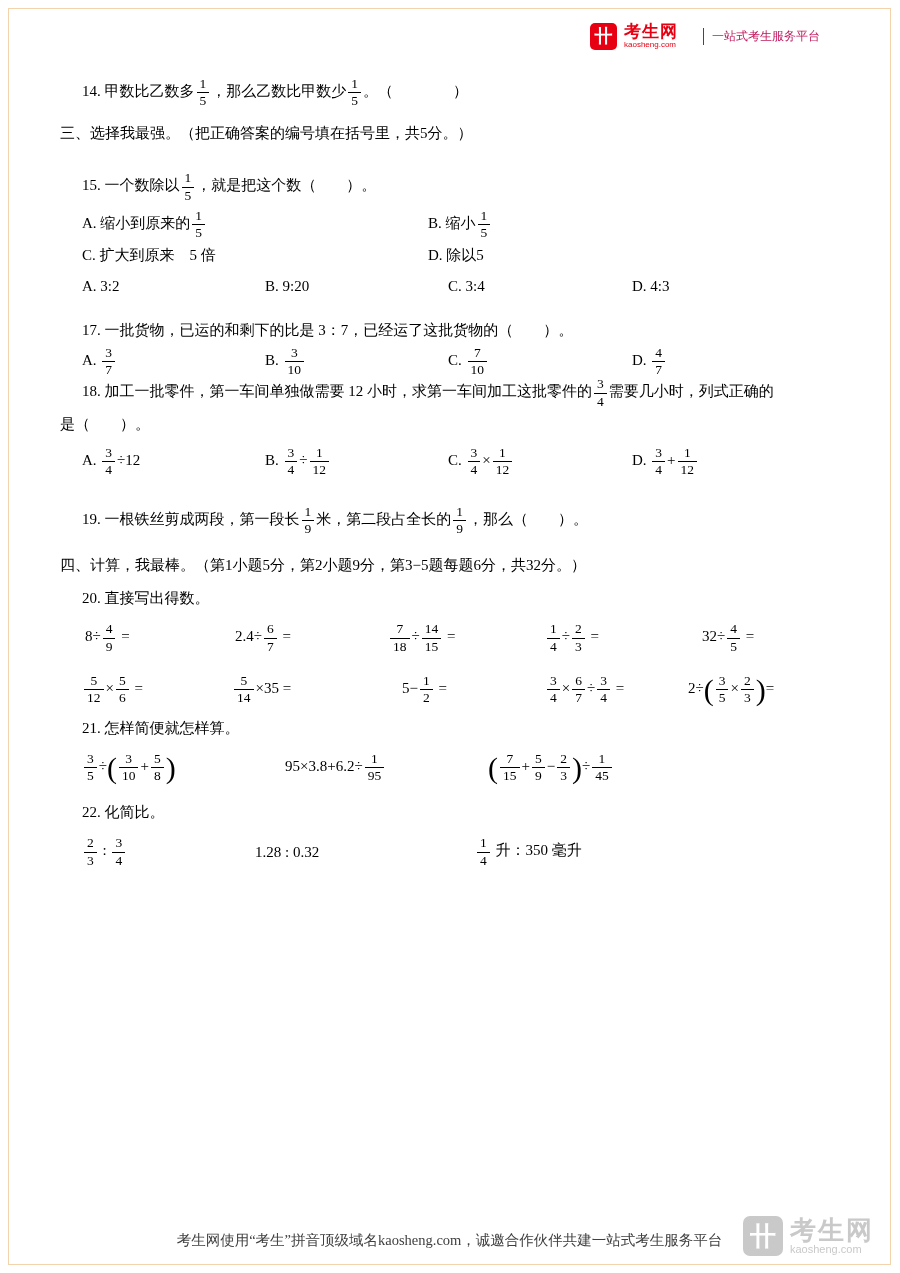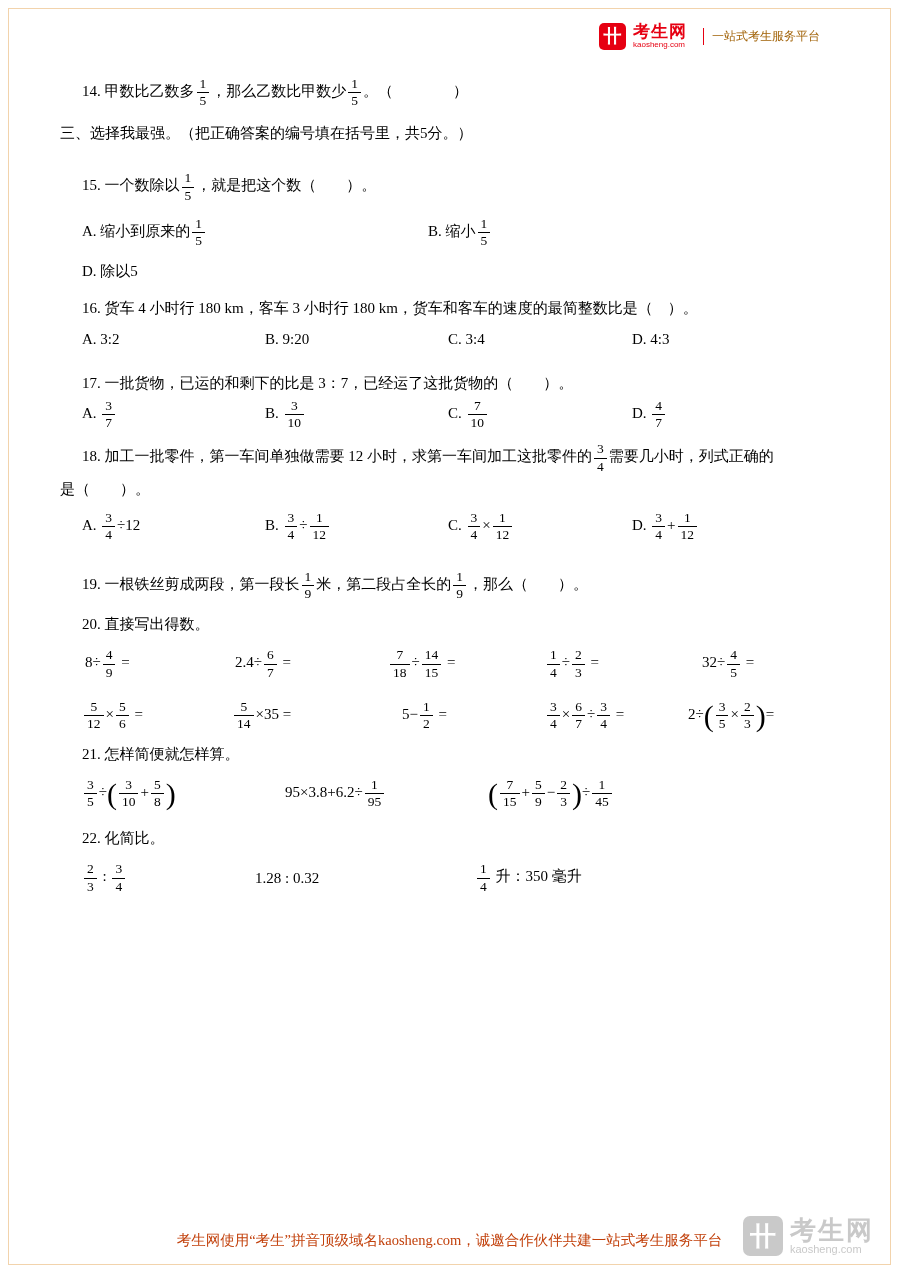--- a/index.html
+++ b/index.html
@@ -18,34 +18,34 @@
   .header { display:flex; justify-content:flex-end; padding-right:42px; height:42px; align-items:center; }
   .logo { display:flex; align-items:center; gap:7px; }
   .logo-mark {
     width:27px; height:27px; background:#e60012; color:#fff; border-radius:5px;
     display:inline-flex; align-items:center; justify-content:center;
     font-size:18px; font-weight:bold; font-family:"Liberation Sans",sans-serif;
   }
   .logo-col { display:inline-flex; flex-direction:column; line-height:1.05; }
   .logo-name { color:#e60012; font-weight:bold; font-size:17px; letter-spacing:1px; }
   .logo-domain { color:#e60012; font-size:8px; font-family:"Liberation Sans",sans-serif; }
-  .logo-tagline { color:#a16207; font-size:12px; border-left:1px solid #e60012; padding-left:8px; margin-left:9px; }
+  .logo-tagline { color:#be185d; font-size:12px; border-left:1px solid #e60012; padding-left:8px; margin-left:18px; }
   
   .q { margin:14px 0 0 22px; white-space:nowrap; }
   .q.cont { margin-left:0; }
   .sec { font-size:15px; font-weight:normal; margin-top:16px; white-space:nowrap; }
-  .opts { display:grid; align-items:center; padding-left:22px; margin-top:14px; white-space:nowrap; }
+  .opts { display:grid; align-items:center; padding-left:22px; margin-top:6px; white-space:nowrap; }
   
   .frac { display:inline-flex; flex-direction:column; align-items:center; vertical-align:middle; margin:0 2px; line-height:1.05; }
   .fnum,.fden { font-size:13.5px; padding:0 3px; }
   .fbar { align-self:stretch; height:1px; background:#000; margin:1px 0; }
   .bigp { font-size:30px; line-height:1; vertical-align:middle; font-weight:400; }
   
   .footer-text {
-    position:absolute; left:0; right:0; bottom:14px; text-align:center; font-size:14.5px; color:#c2410c;
+    position:absolute; left:0; right:0; bottom:14px; text-align:center; font-size:14.5px; color:#404040;
   }
   .watermark { position:absolute; right:16px; bottom:8px; display:flex; align-items:center; gap:7px; }
   .wm-mark {
     width:40px; height:40px; background:#c9c9c9; color:#fff; border-radius:7px;
     display:inline-flex; align-items:center; justify-content:center;
     font-size:26px; font-weight:bold; font-family:"Liberation Sans",sans-serif;
   }
   .wm-col { display:inline-flex; flex-direction:column; line-height:1.05; }
   .wm-name { color:#c9c9c9; font-weight:bold; font-size:26px; letter-spacing:2px; }
   .wm-domain { color:#c9c9c9; font-size:11px; font-family:"Liberation Sans",sans-serif; }
@@ -89,24 +89,24 @@
           <span class="fbar"></span>
           <span class="fden">5</span>
         </span></span>
     <span><span>B. 缩小</span><span class="frac">
           <span class="fnum">1</span>
           <span class="fbar"></span>
           <span class="fden">5</span>
         </span></span>
   </div>
   <div class="opts" style="grid-template-columns:346px 1fr">
+    <span><span>C. 扩大到原来　5 倍</span></span>
     <span><span>D. 除以5</span></span>
   </div>
 
-  <p class="q" style="margin-top:18px"><span>16. 货车 4 小时行 180 km，客车 3 小时行 180 km，货车和客车的速度的最简整数比是（　）。</span></p>
   <div class="opts" style="grid-template-columns:183px 183px 184px 1fr;margin-top:13px">
     <span><span>A. 3:2</span></span>
     <span><span>B. 9:20</span></span>
     <span><span>C. 3:4</span></span>
     <span><span>D. 4:3</span></span>
   </div>
 
   <p class="q" style="margin-top:26px"><span>17. 一批货物，已运的和剩下的比是 3：7，已经运了这批货物的（　　）。</span></p>
   <div class="opts" style="grid-template-columns:183px 183px 184px 1fr;margin-top:6px">
     <span><span>A. </span><span class="frac">
@@ -124,21 +124,21 @@
           <span class="fbar"></span>
           <span class="fden">10</span>
         </span></span>
     <span><span>D. </span><span class="frac">
           <span class="fnum">4</span>
           <span class="fbar"></span>
           <span class="fden">7</span>
         </span></span>
   </div>
 
-  <p class="q" style="margin-top:12px"><span>18. 加工一批零件，第一车间单独做需要 12 小时，求第一车间加工这批零件的</span><span class="frac">
+  <p class="q" style="margin-top:0"><span>18. 加工一批零件，第一车间单独做需要 12 小时，求第一车间加工这批零件的</span><span class="frac">
         <span class="fnum">3</span>
         <span class="fbar"></span>
         <span class="fden">4</span>
       </span><span>需要几小时，列式正确的</span></p>
   <p class="q cont" style="margin-top:6px"><span>是（　　）。</span></p>
   <div class="opts" style="grid-template-columns:183px 183px 184px 1fr;margin-top:12px">
     <span><span>A. </span><span class="frac">
           <span class="fnum">3</span>
           <span class="fbar"></span>
           <span class="fden">4</span>
@@ -175,20 +175,21 @@
   <p class="q" style="margin-top:28px"><span>19. 一根铁丝剪成两段，第一段长</span><span class="frac">
         <span class="fnum">1</span>
         <span class="fbar"></span>
         <span class="fden">9</span>
       </span><span>米，第二段占全长的</span><span class="frac">
         <span class="fnum">1</span>
         <span class="fbar"></span>
         <span class="fden">9</span>
       </span><span>，那么（　　）。</span></p>
 
+  <h3 class="sec" style="margin-top:20px">四、计算，我最棒。（第1小题5分，第2小题9分，第3−5题每题6分，共32分。）</h3>
 
   <p class="q" style="">20. 直接写出得数。</p>
   <div class="opts" style="grid-template-columns:150px 153px 157px 157px 1fr;padding-left:25px;margin-top:14px">
     <span><span>8÷</span><span class="frac">
           <span class="fnum">4</span>
           <span class="fbar"></span>
           <span class="fden">9</span>
         </span><span> =</span></span>
     <span><span>2.4÷</span><span class="frac">
           <span class="fnum">6</span>

